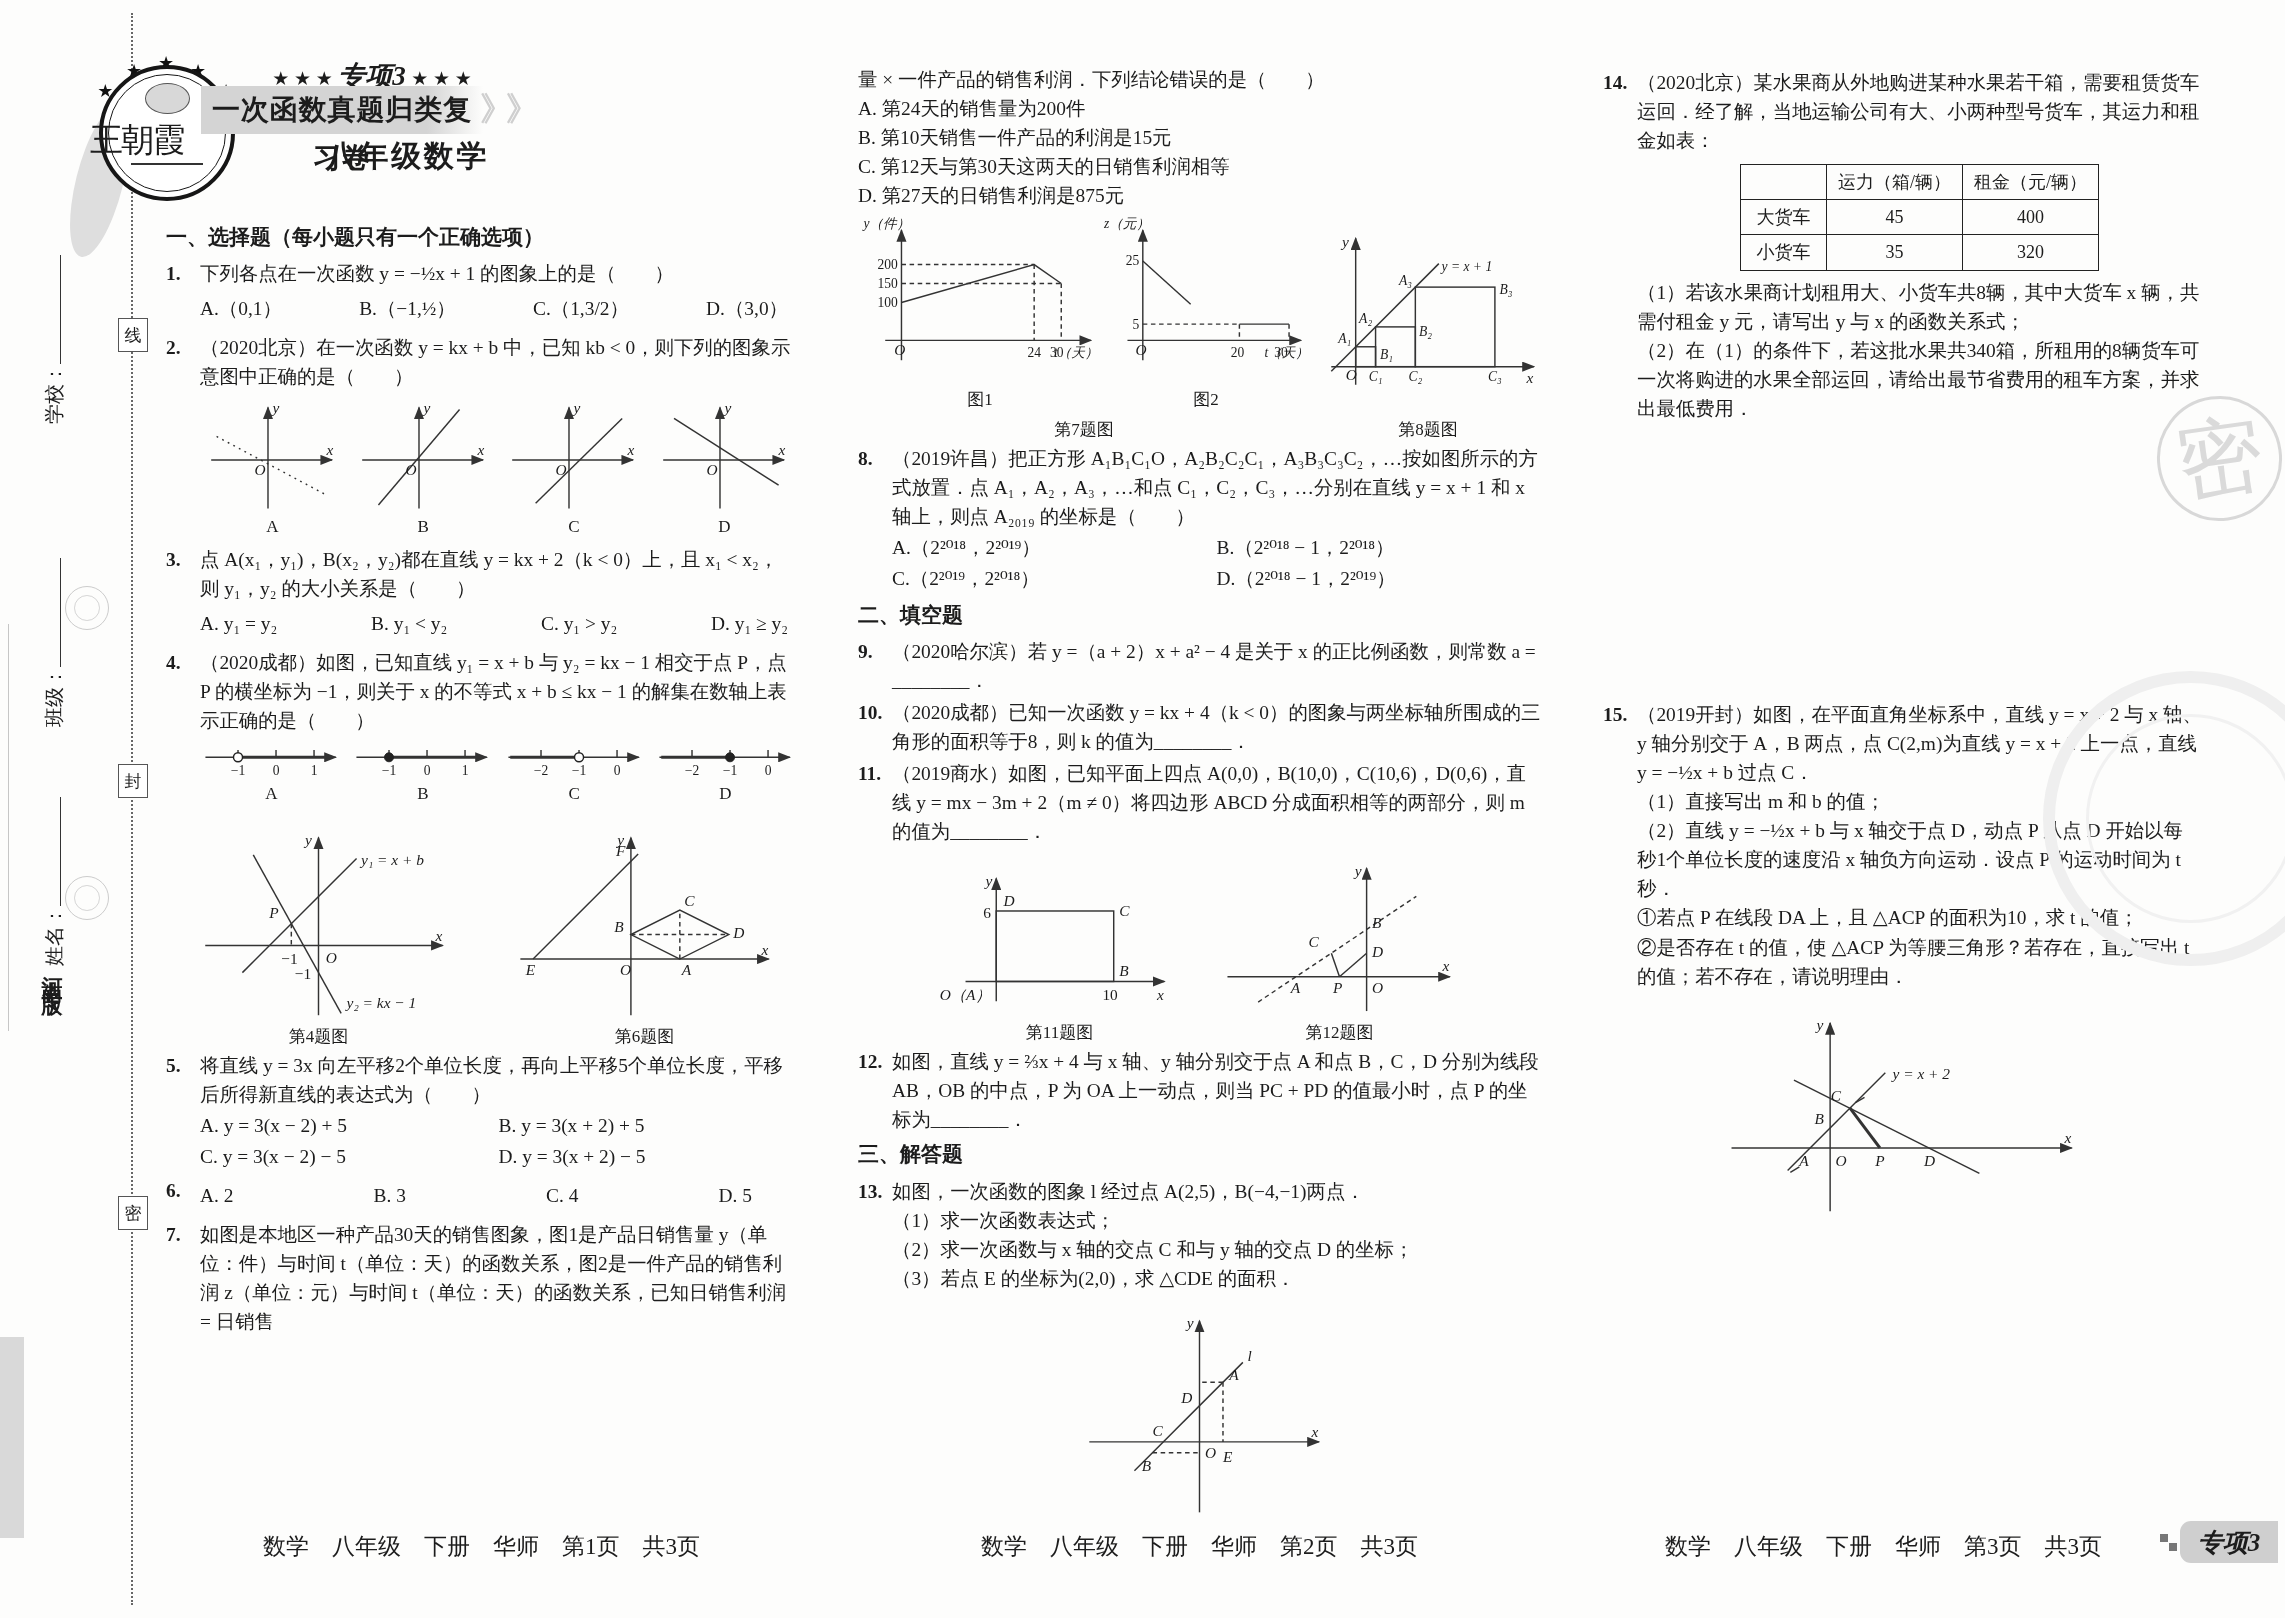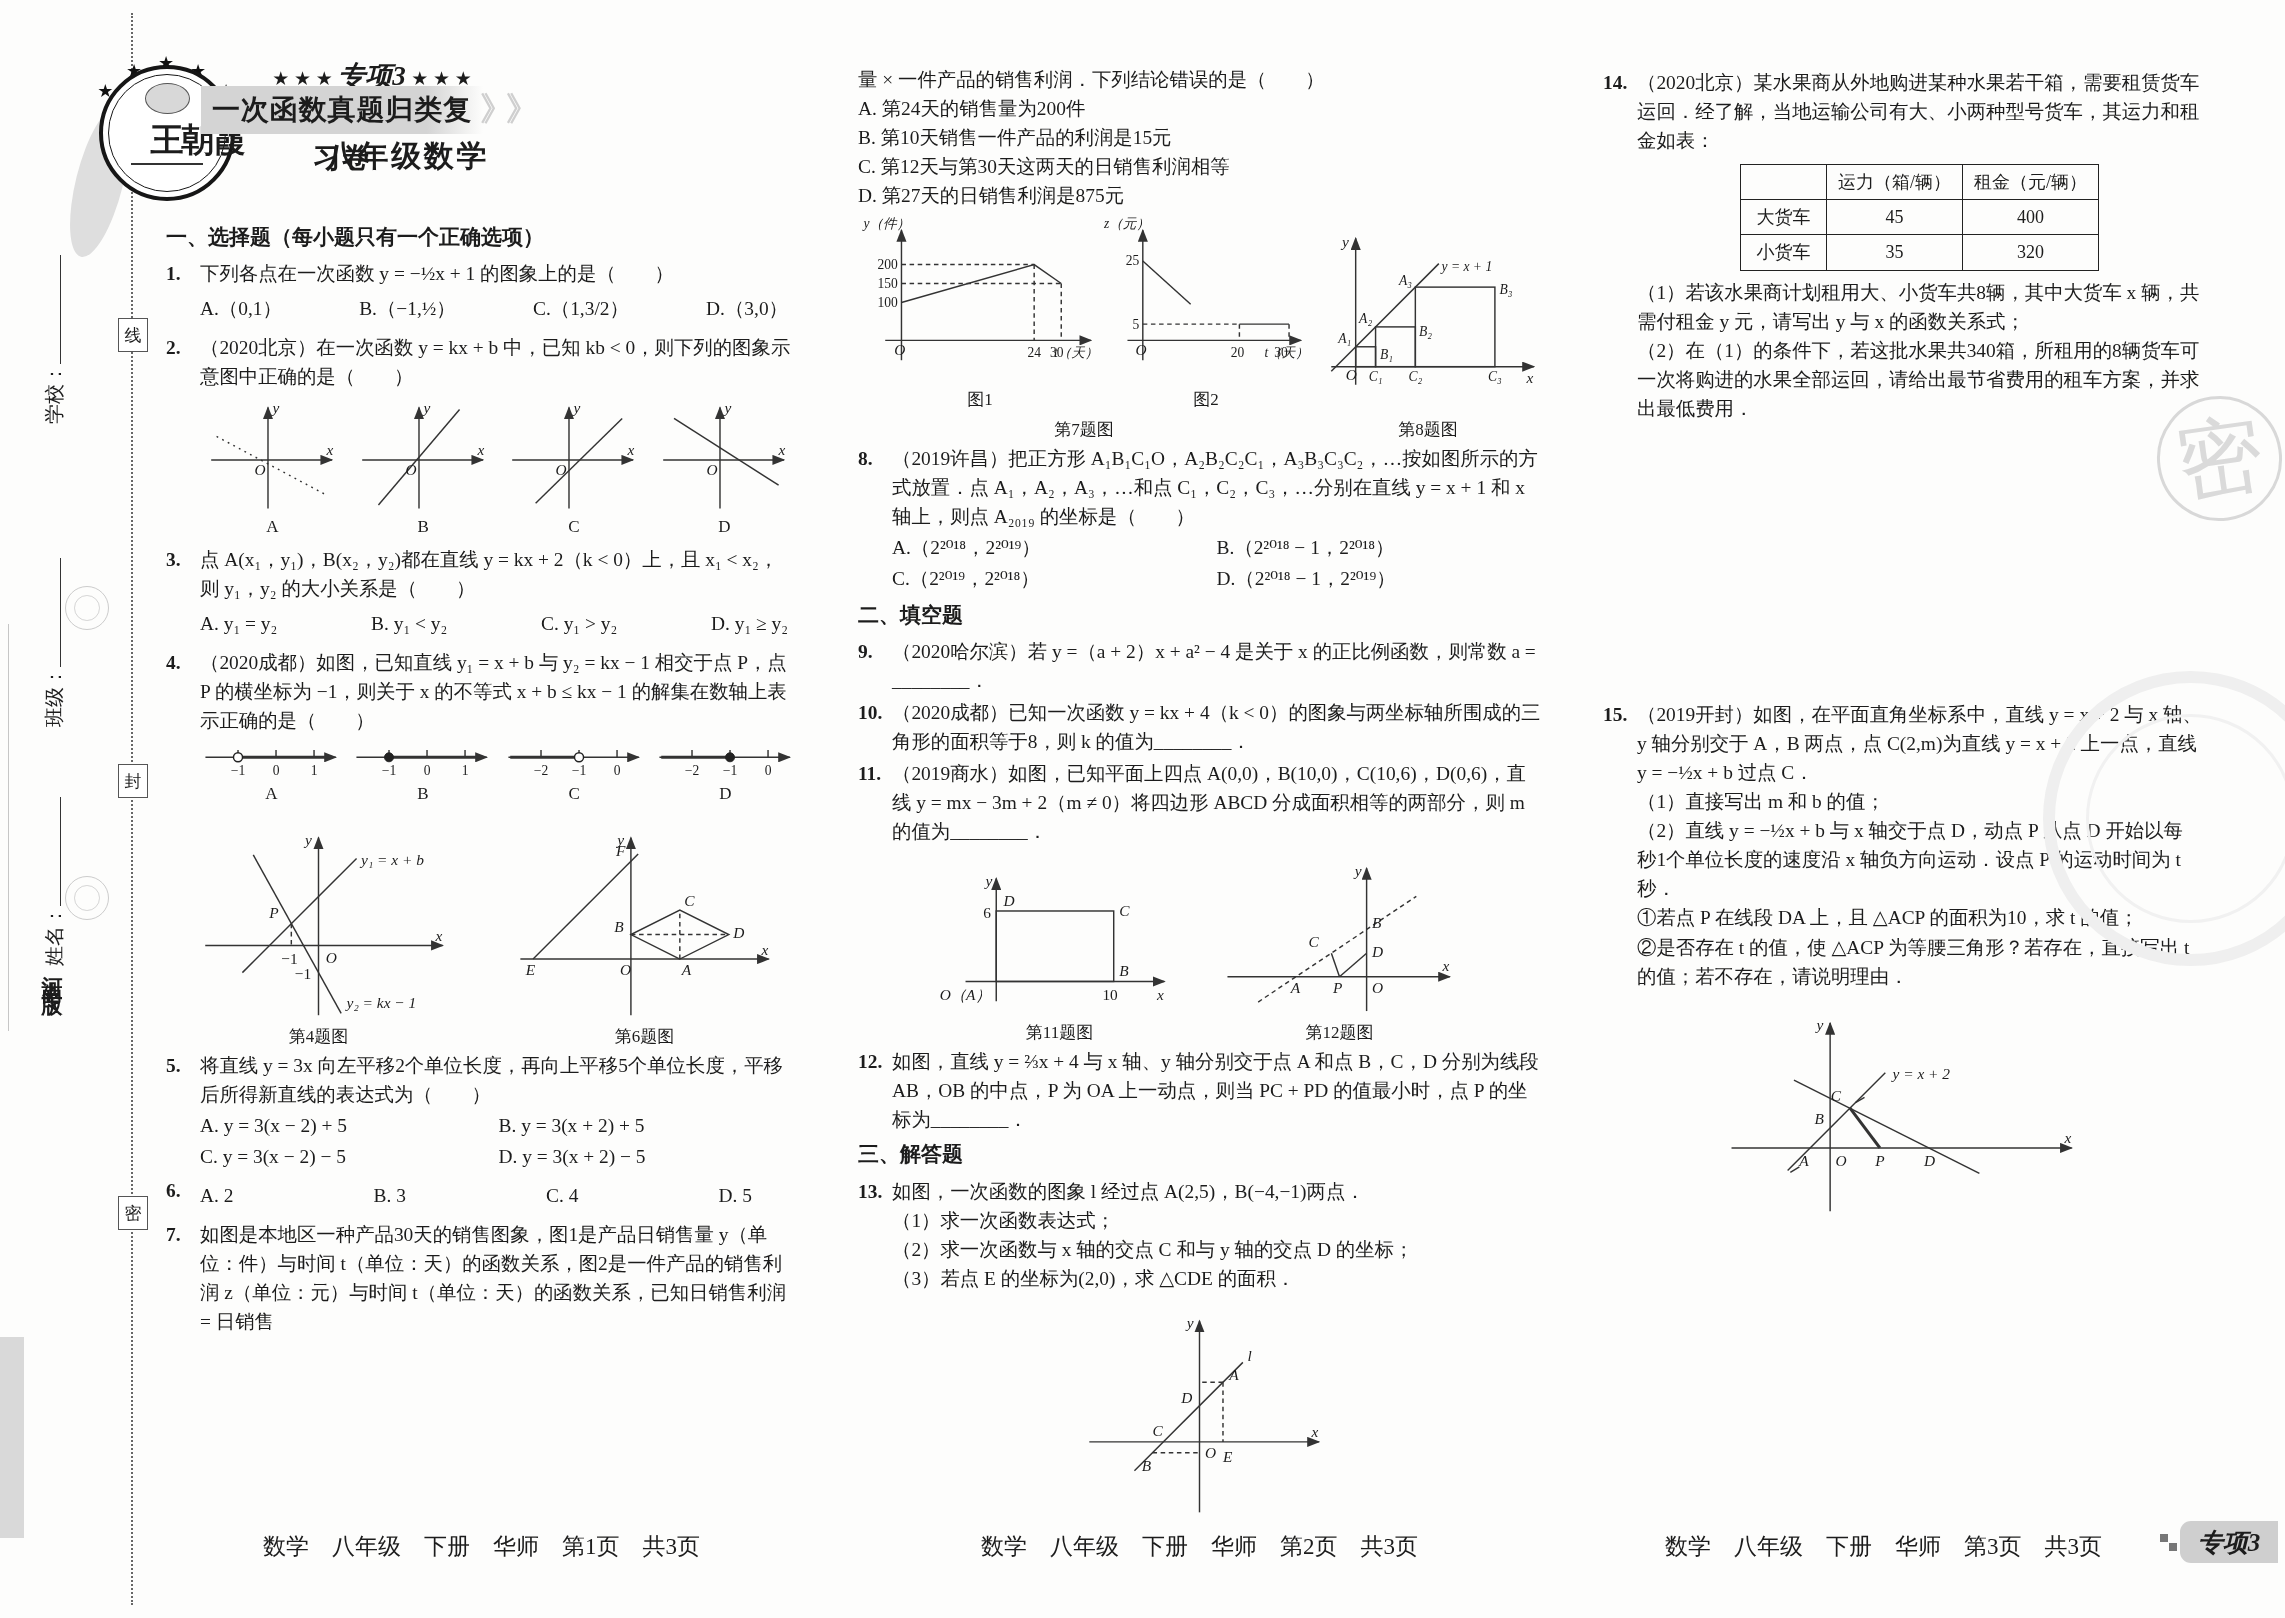--- a/index.html
+++ b/index.html
@@ -42,21 +42,21 @@
   .stamp i{position:absolute;inset:8.1px;border:1.8px solid #d5d5d5;border-radius:50%}
   .trimline{position:absolute;left:8.1px;top:624px;height:407px;border-left:1.8px solid #c6c6c6}
   .graystrip{position:absolute;left:0;top:1337px;width:23.5px;height:201px;background:#d9d9d9}
   
   .logo{position:absolute;left:90px;top:56px;width:154px;height:154px}
   .logo .ring{position:absolute;inset:9px;border:4.5px solid #161616;border-radius:50%;background:#fff}
   .logo .ring2{position:absolute;inset:18px;border:1.8px solid #161616;border-radius:50%}
   .logo .star{position:absolute;font-size:18px;color:#111}
   .logo .face{position:absolute;left:55px;top:27px;width:43px;height:29px;border:1.8px solid #555;
         border-radius:50%;background:#d8d8d8}
-  .logo .brand{position:absolute;left:0;right:0;top:62px;text-align:right;font-weight:700;
+  .logo .brand{position:absolute;left:0;right:0;top:62px;text-align:left;font-weight:400;
         font-size:33px;letter-spacing:-1.8px}
   .logo .tl{position:absolute;left:41px;top:107px;width:72px;border-bottom:2.7px solid #333}
   .leafdecor{position:absolute;left:76px;top:105px;width:47px;height:154px;background:#dedede;
         border-radius:50%;transform:rotate(14deg);z-index:-1}
   .heartdecor{position:absolute;left:271px;top:76px;font-size:58px;color:#d9d9d9;transform:rotate(-12deg)}
   .hdr-stars{position:absolute;left:268px;top:58px;width:208px;text-align:center;font-size:19px}
   .hdr-stars .tag{font-size:27px;font-weight:700;font-style:italic;margin:0 5.4px}
   .banner{position:absolute;left:201px;top:86px;width:282px;height:48px;line-height:48px;text-align:center;
         background:linear-gradient(90deg,#d4d4d4 0%,#d4d4d4 80%,rgba(212,212,212,0) 100%);
         font-family:"Liberation Sans","DejaVu Sans",sans-serif;font-weight:700;font-size:28px;letter-spacing:0.9px}

